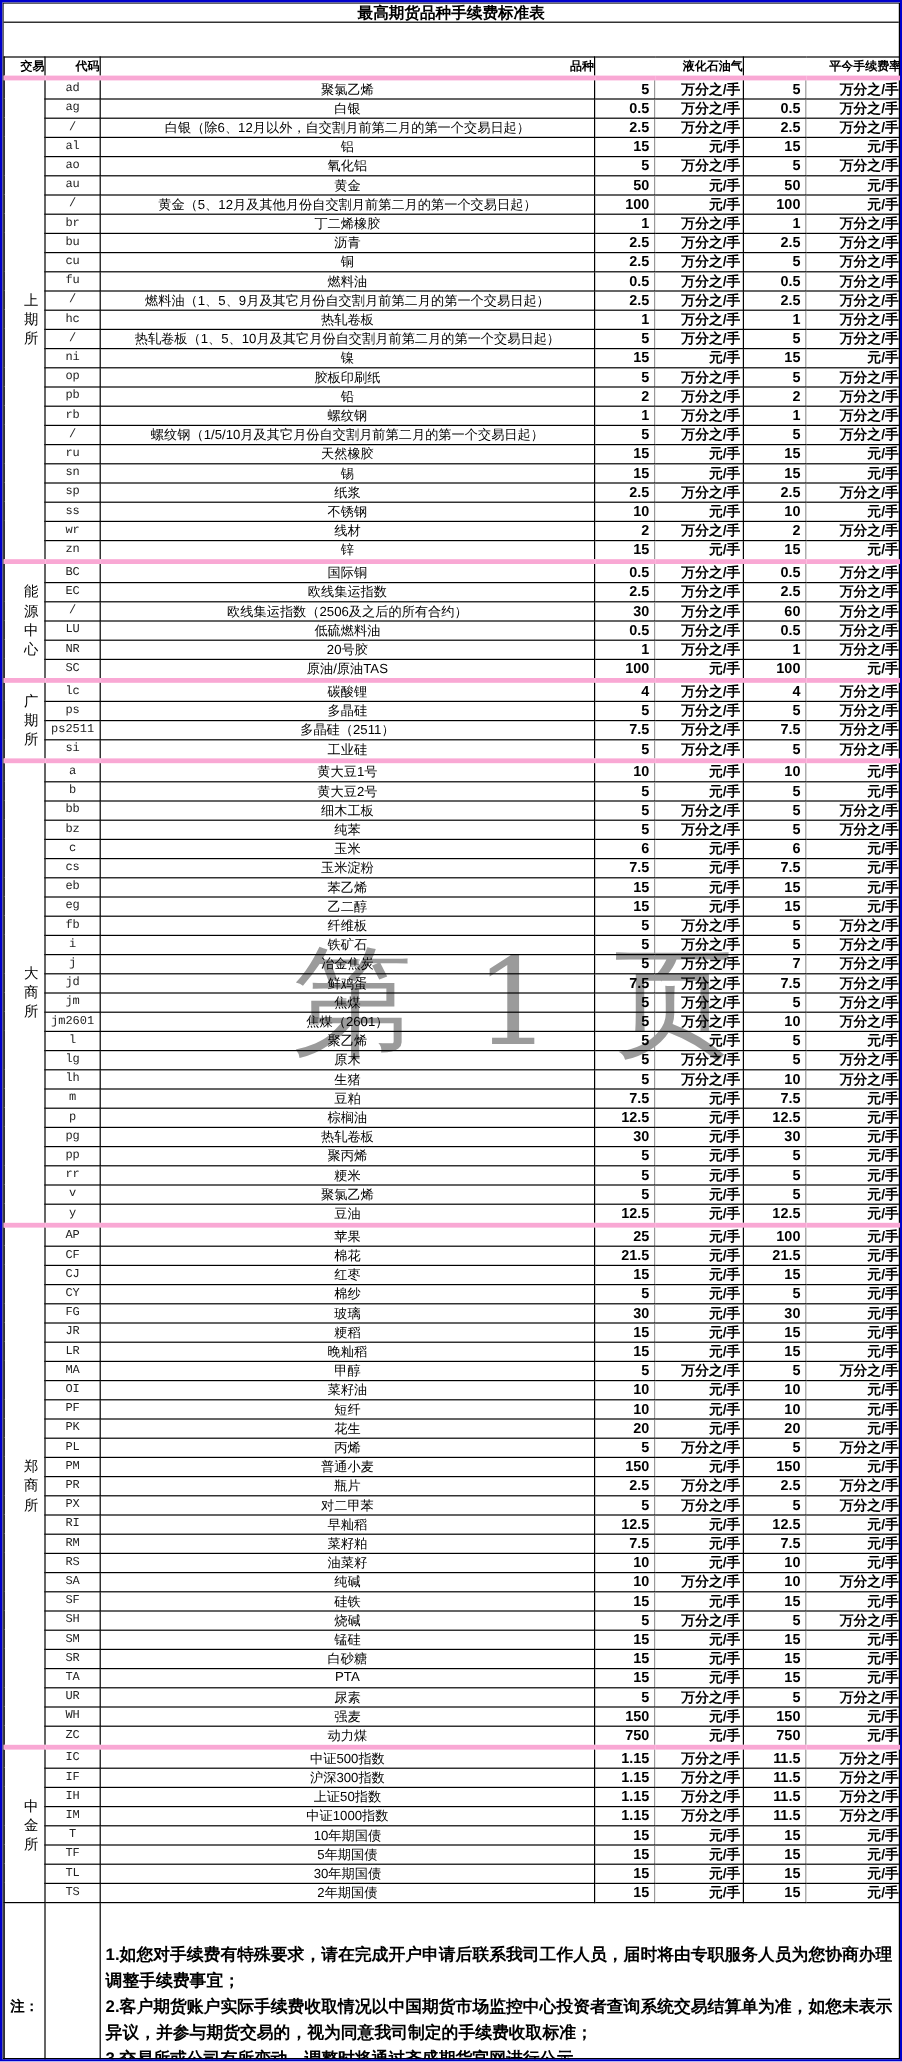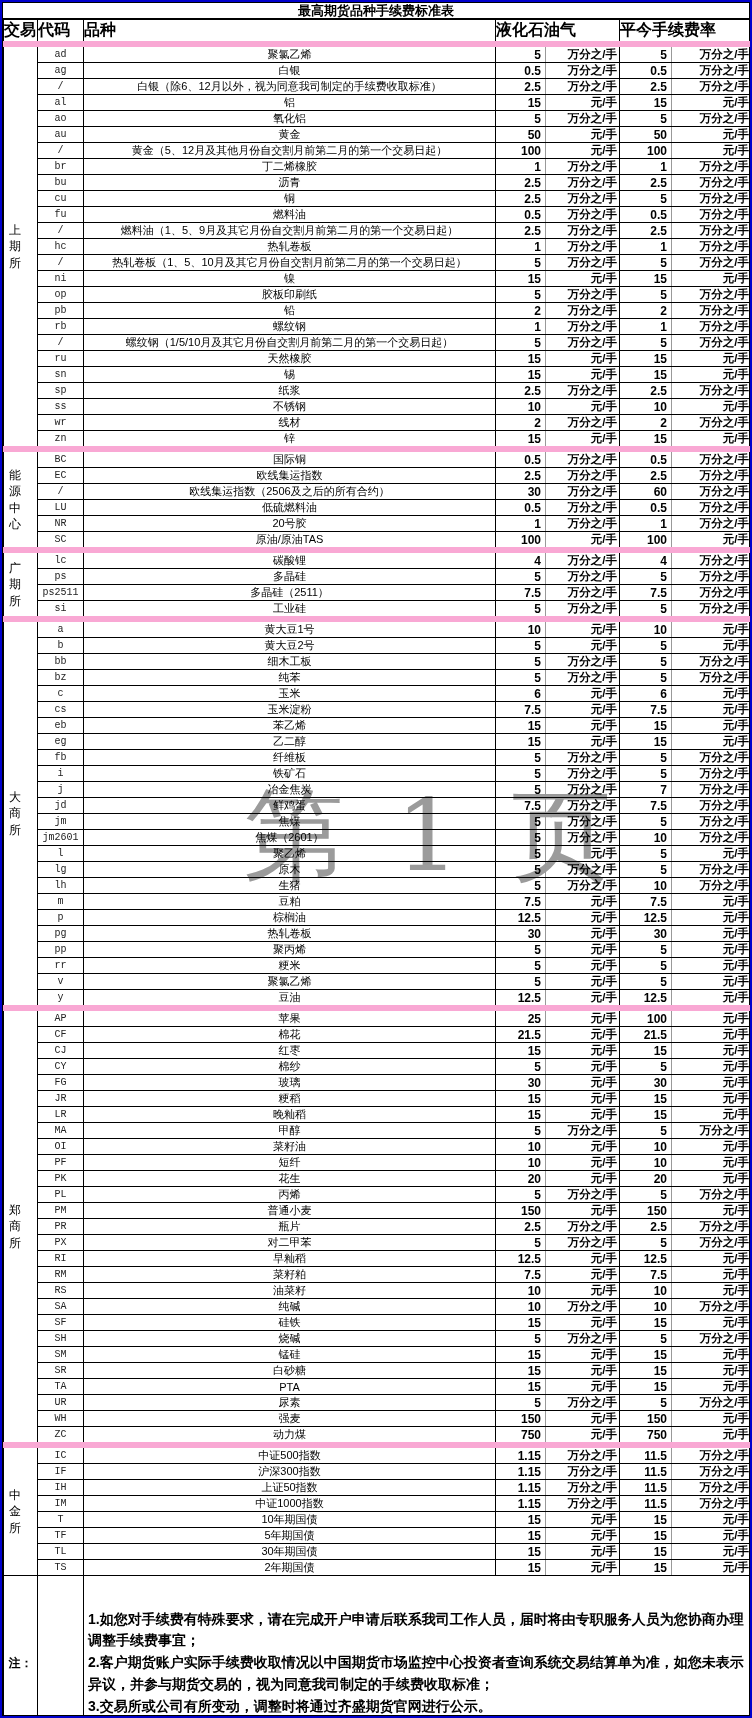--- a/index.html
+++ b/index.html
@@ -32,20 +32,21 @@
 
   .sheet {
     position: relative;
     z-index: 1;
     width: 100%;
     height: 100%;
     border: 1px solid #000;
     display: flex;
     flex-direction: column;
     background: transparent;
+    gap: 28px;
   }
 
   .title-bar {
     height: 16px;
     line-height: 15px;
     text-align: center;
     font-weight: bold;
     font-size: 13px;
     border-bottom: 1px solid #000;
     flex: 0 0 auto;
@@ -61,27 +62,27 @@
 
   .fee-table th, .fee-table td {
     border: 1px solid #000;
     padding: 0;
     overflow: hidden;
     white-space: nowrap;
     background: transparent;
   }
 
   .fee-table thead tr { height: 17px; }
-  .fee-table thead th { font-size: 16px; font-weight: bold; text-align: left; }
+  .fee-table thead th { font-size: 10px; font-weight: bold; text-align: right; }
 
   .fee-table tbody tr { height: 15.9px; }
-  .fee-table tbody tr.section-start td { border-top: 6px solid #f9a8d4; }
+  .fee-table tbody tr.section-start td { border-top: 4px solid #f9a8d4; }
 
   td.exchange {
-    text-align: left;
+    text-align: right;
     font-size: 12px;
     line-height: 1.35;
     word-break: break-all;
     white-space: normal;
     padding: 0 5px;
     vertical-align: middle;
   }
   td.code {
     font-family: "Liberation Mono", "DejaVu Sans Mono", monospace;
     font-size: 10px;
@@ -163,21 +164,21 @@
           <tr>
             <td class="code">ag</td>
             <td class="product">白银</td>
             <td class="val">0.5</td>
             <td class="unit">万分之/手</td>
             <td class="val">0.5</td>
             <td class="unit">万分之/手</td>
           </tr>
           <tr>
             <td class="code">/</td>
-            <td class="product">白银（除6、12月以外，视为同意我司制定的手续费收取标准）</td>
+            <td class="product">白银（除6、12月以外，自交割月前第二月的第一个交易日起）</td>
             <td class="val">2.5</td>
             <td class="unit">万分之/手</td>
             <td class="val">2.5</td>
             <td class="unit">万分之/手</td>
           </tr>
           <tr>
             <td class="code">al</td>
             <td class="product">铝</td>
             <td class="val">15</td>
             <td class="unit">元/手</td>

